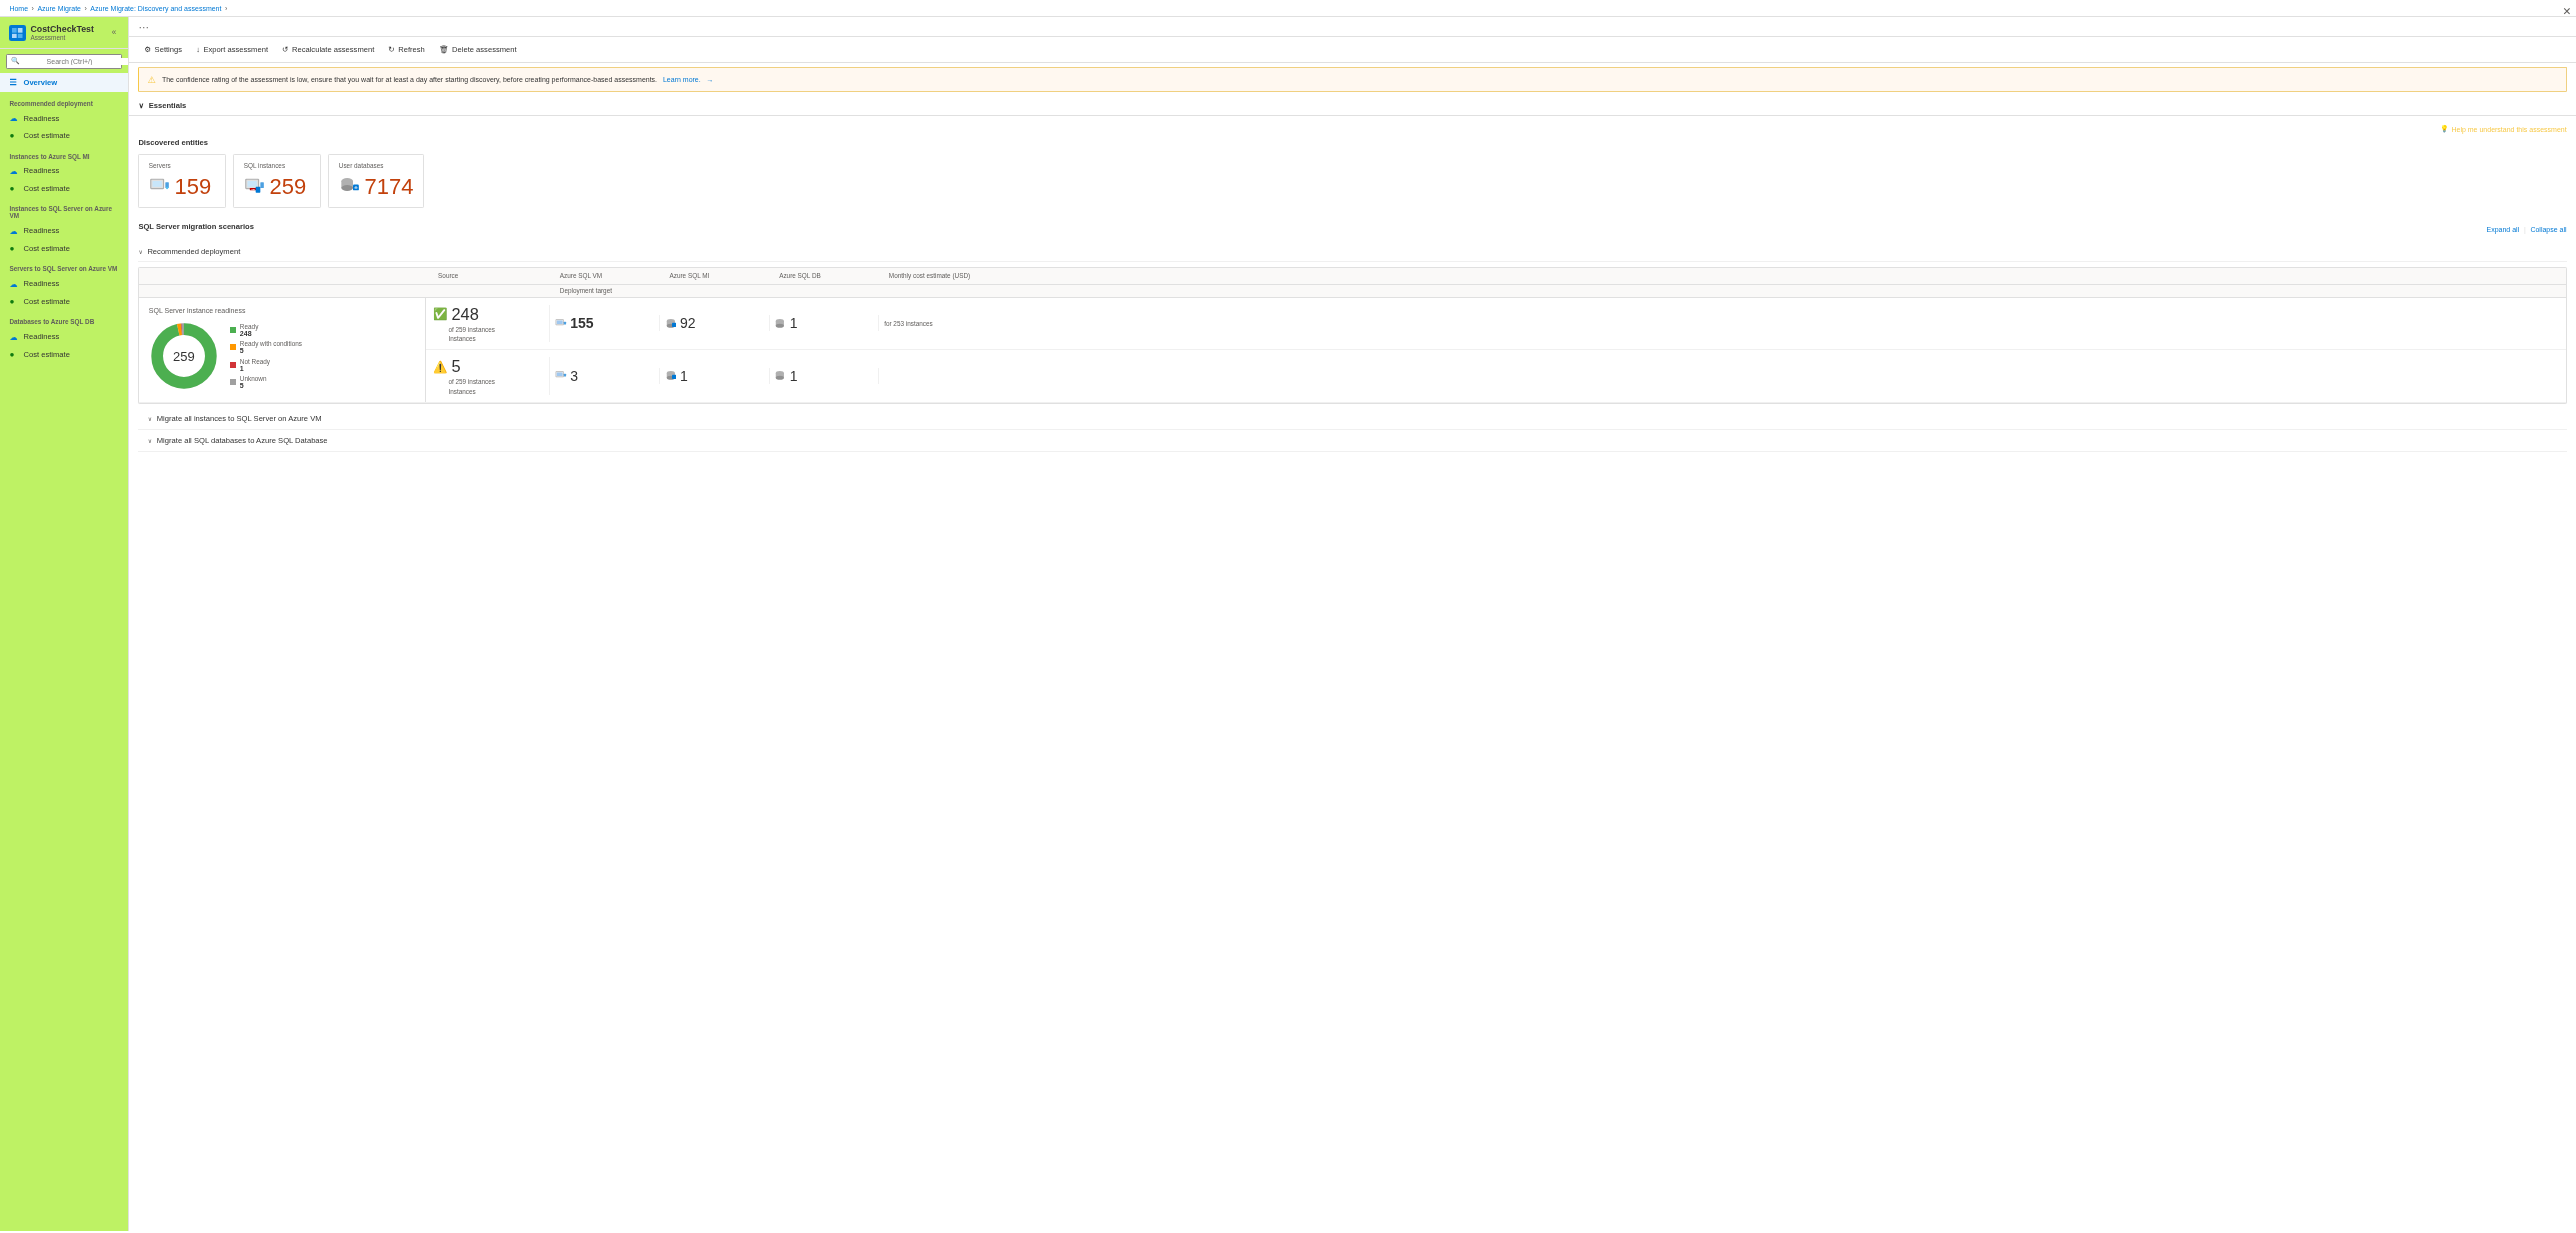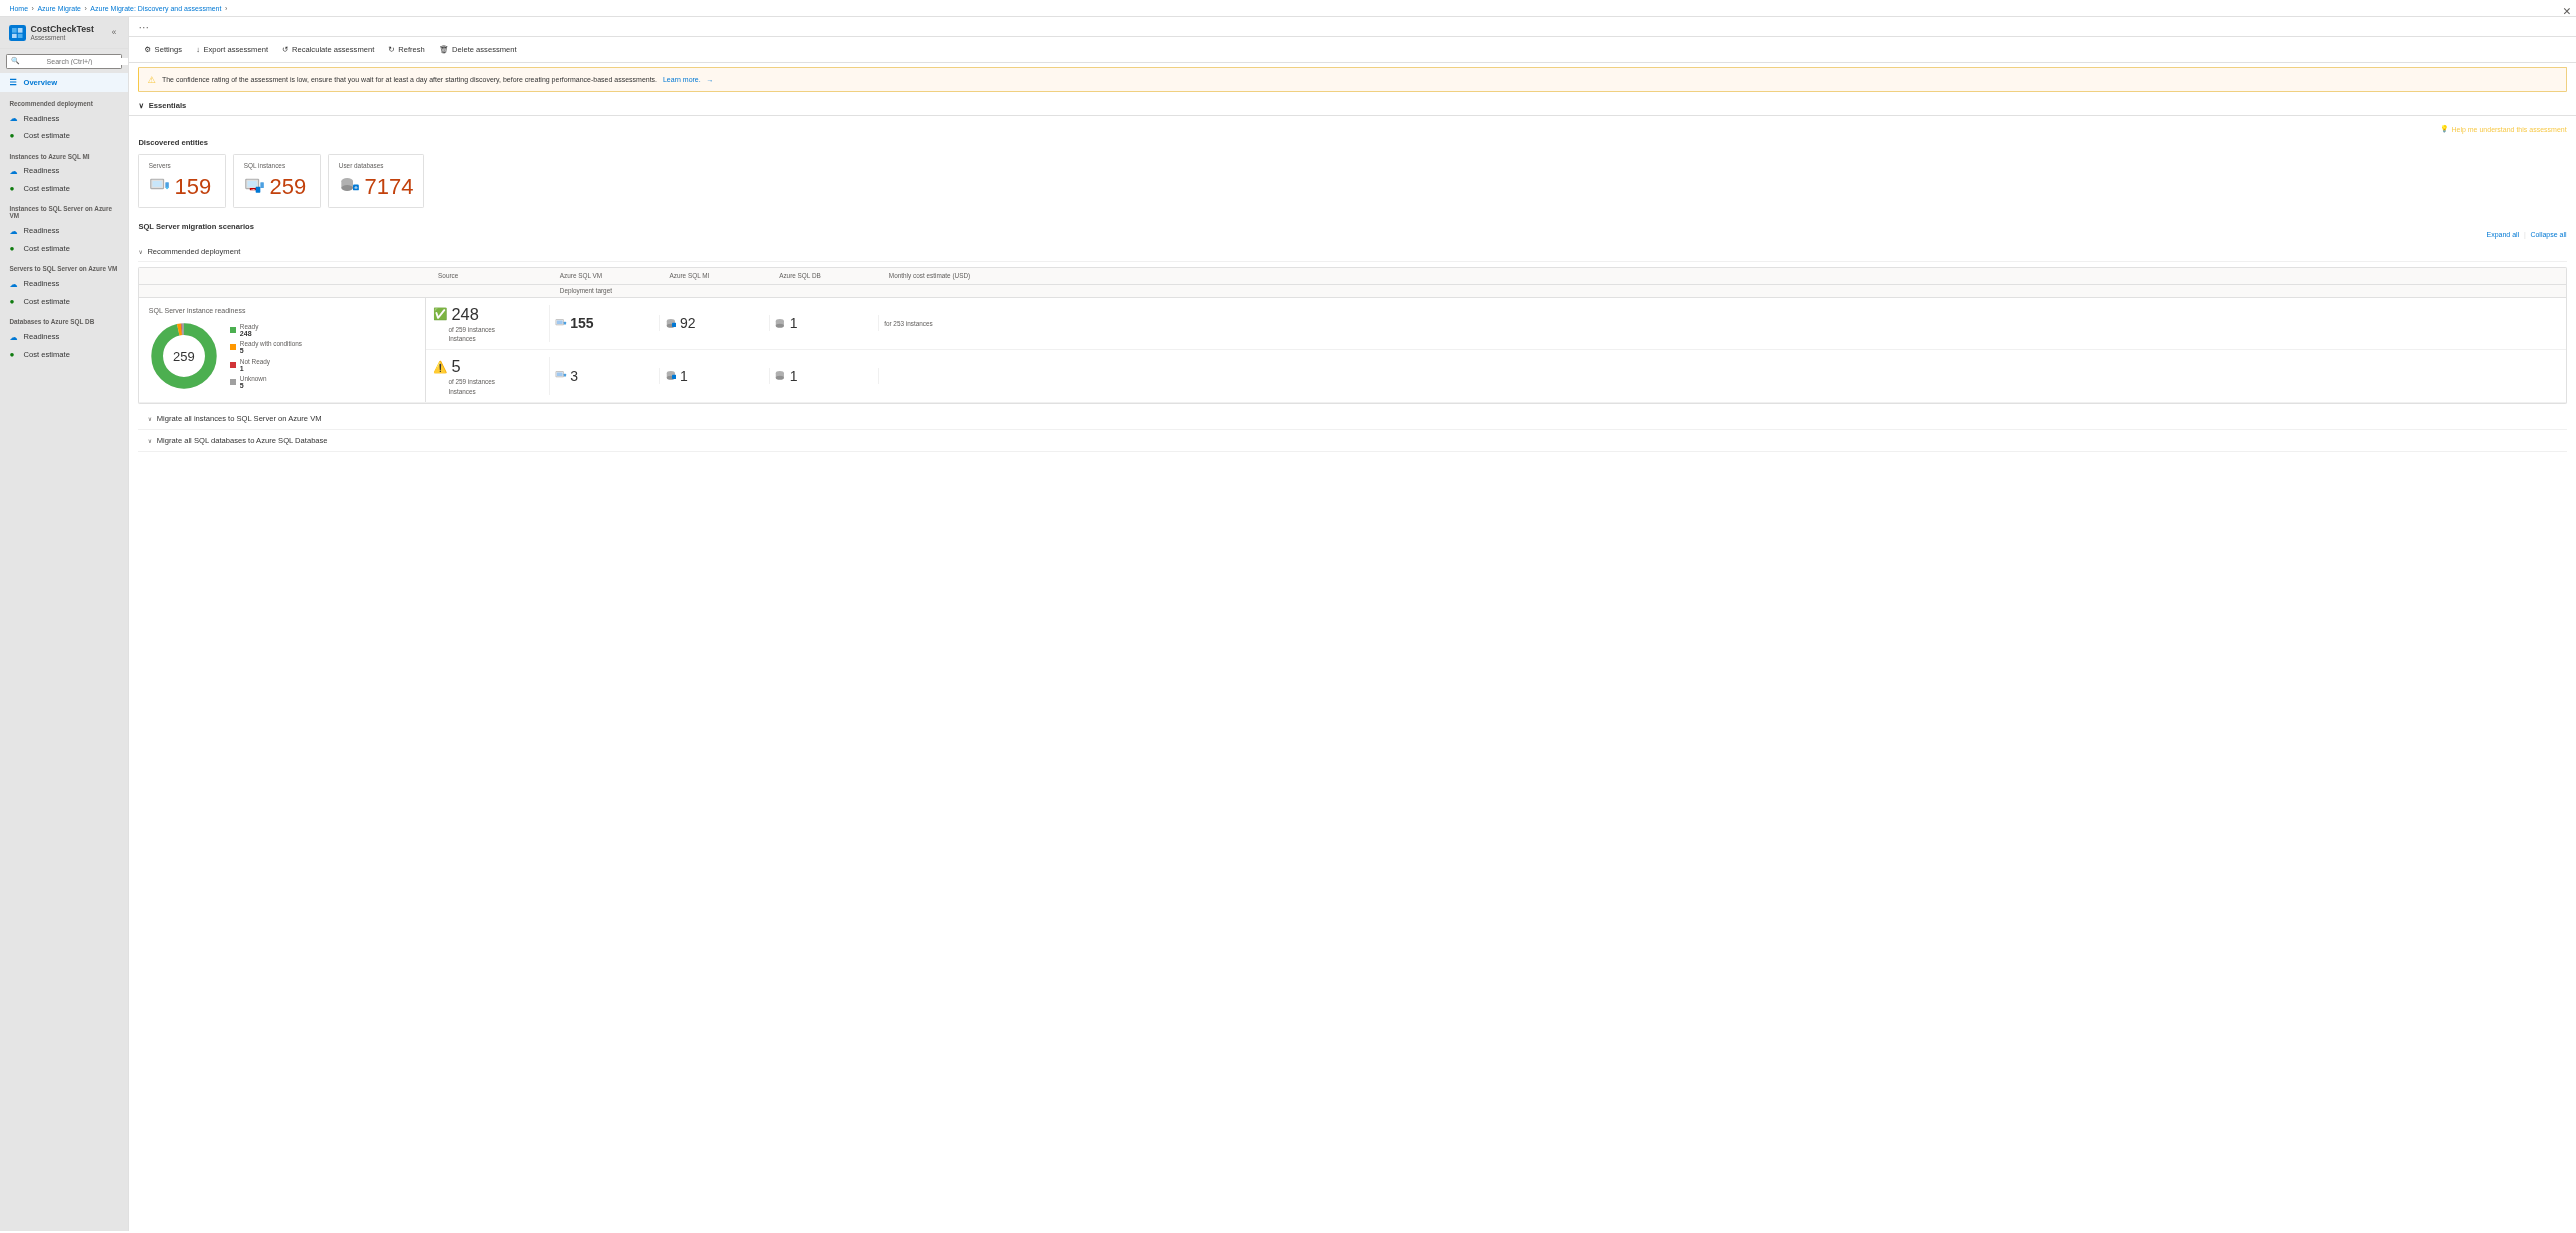--- a/index.html
+++ b/index.html
@@ -6,21 +6,21 @@
     body { font-family: 'Segoe UI', Arial, sans-serif; font-size: 7.6px; color: #333; background: #f3f2f1; }
     
     
     .breadcrumb { display: flex; align-items: center; gap: 3.5px; padding: 4.7px 9.4px; font-size: 7px; color: #0078d4; background: #fff; border-bottom: 0.6px solid #e0e0e0; }
     .breadcrumb span { color: #605e5c; }
     .breadcrumb a { color: #0078d4; text-decoration: none; }
     
     .app-container { display: flex; height: calc(100vh - 19px); background: #fff; }
     
     
-    .sidebar { width: 129px; min-width: 129px; border-right: 0.6px solid #e0e0e0; background: #e5e5e5; display: flex; flex-direction: column; overflow-y: auto; }
+    .sidebar { width: 129px; min-width: 129px; border-right: 0.6px solid #e0e0e0; background: #bef264; display: flex; flex-direction: column; overflow-y: auto; }
     .sidebar-header { padding: 7px 9.4px; border-bottom: 0.6px solid #e0e0e0; }
     .sidebar-app-title { font-size: 8.8px; font-weight: 600; color: #333; }
     .sidebar-app-subtitle { font-size: 6.4px; color: #605e5c; }
     .sidebar-app-icon { width: 16.4px; height: 16.4px; background: #0078d4; border-radius: 2.3px; display: inline-flex; align-items: center; justify-content: center; margin-right: 4.7px; vertical-align: middle; }
     .sidebar-header-row { display: flex; align-items: center; }
     
     .search-box { margin: 4.7px 5.9px; display: flex; align-items: center; border: 0.6px solid #8a8886; border-radius: 1.2px; padding: 2.3px 4.7px; background: #fff; }
     .search-box input { border: none; outline: none; font-size: 7px; flex: 1; color: #333; padding-left: 24px; }
     .search-icon { color: #605e5c; font-size: 7px; margin-right: 2.3px; }
     
@@ -50,21 +50,21 @@
     .section-content { padding: 9.4px; }
     .section-title { font-size: 7.6px; font-weight: 600; margin-bottom: 7px; color: #333; }
     
     .entity-cards { display: flex; gap: 7px; margin-bottom: 14px; }
     .entity-card { border: 0.6px solid #e0e0e0; border-radius: 1.2px; padding: 7px 9.4px; min-width: 88px; }
     .entity-card-label { font-size: 6.4px; color: #605e5c; margin-bottom: 4.7px; }
     .entity-card-value-row { display: flex; align-items: center; gap: 4.7px; }
     .entity-card-value { font-size: 22px; font-weight: 400; color: #c2410c; }
     
     
-    .scenarios-header { display: flex; align-items: flex-end; justify-content: space-between; padding: 0 0 4.7px 0; }
+    .scenarios-header { display: flex; align-items: center; justify-content: space-between; padding: 0 0 4.7px 0; }
     .scenarios-links { display: flex; gap: 4.7px; font-size: 7px; }
     .scenarios-links a { color: #0078d4; text-decoration: none; }
     
     .scenario-section { margin-bottom: 4.7px; }
     .scenario-collapse-row { display: flex; align-items: center; gap: 4.7px; padding: 4.7px 0; cursor: pointer; font-size: 7.6px; font-weight: 500; border-bottom: 0.6px solid #f0f0f0; }
     
     .legend { display: flex; flex-direction: column; gap: 3.5px; }
     .legend-item { display: flex; align-items: center; gap: 3.5px; font-size: 7px; }
     .legend-color { width: 5.9px; height: 5.9px; border-radius: 0; min-width: 5.9px; }
     .legend-value { font-weight: 600; }

